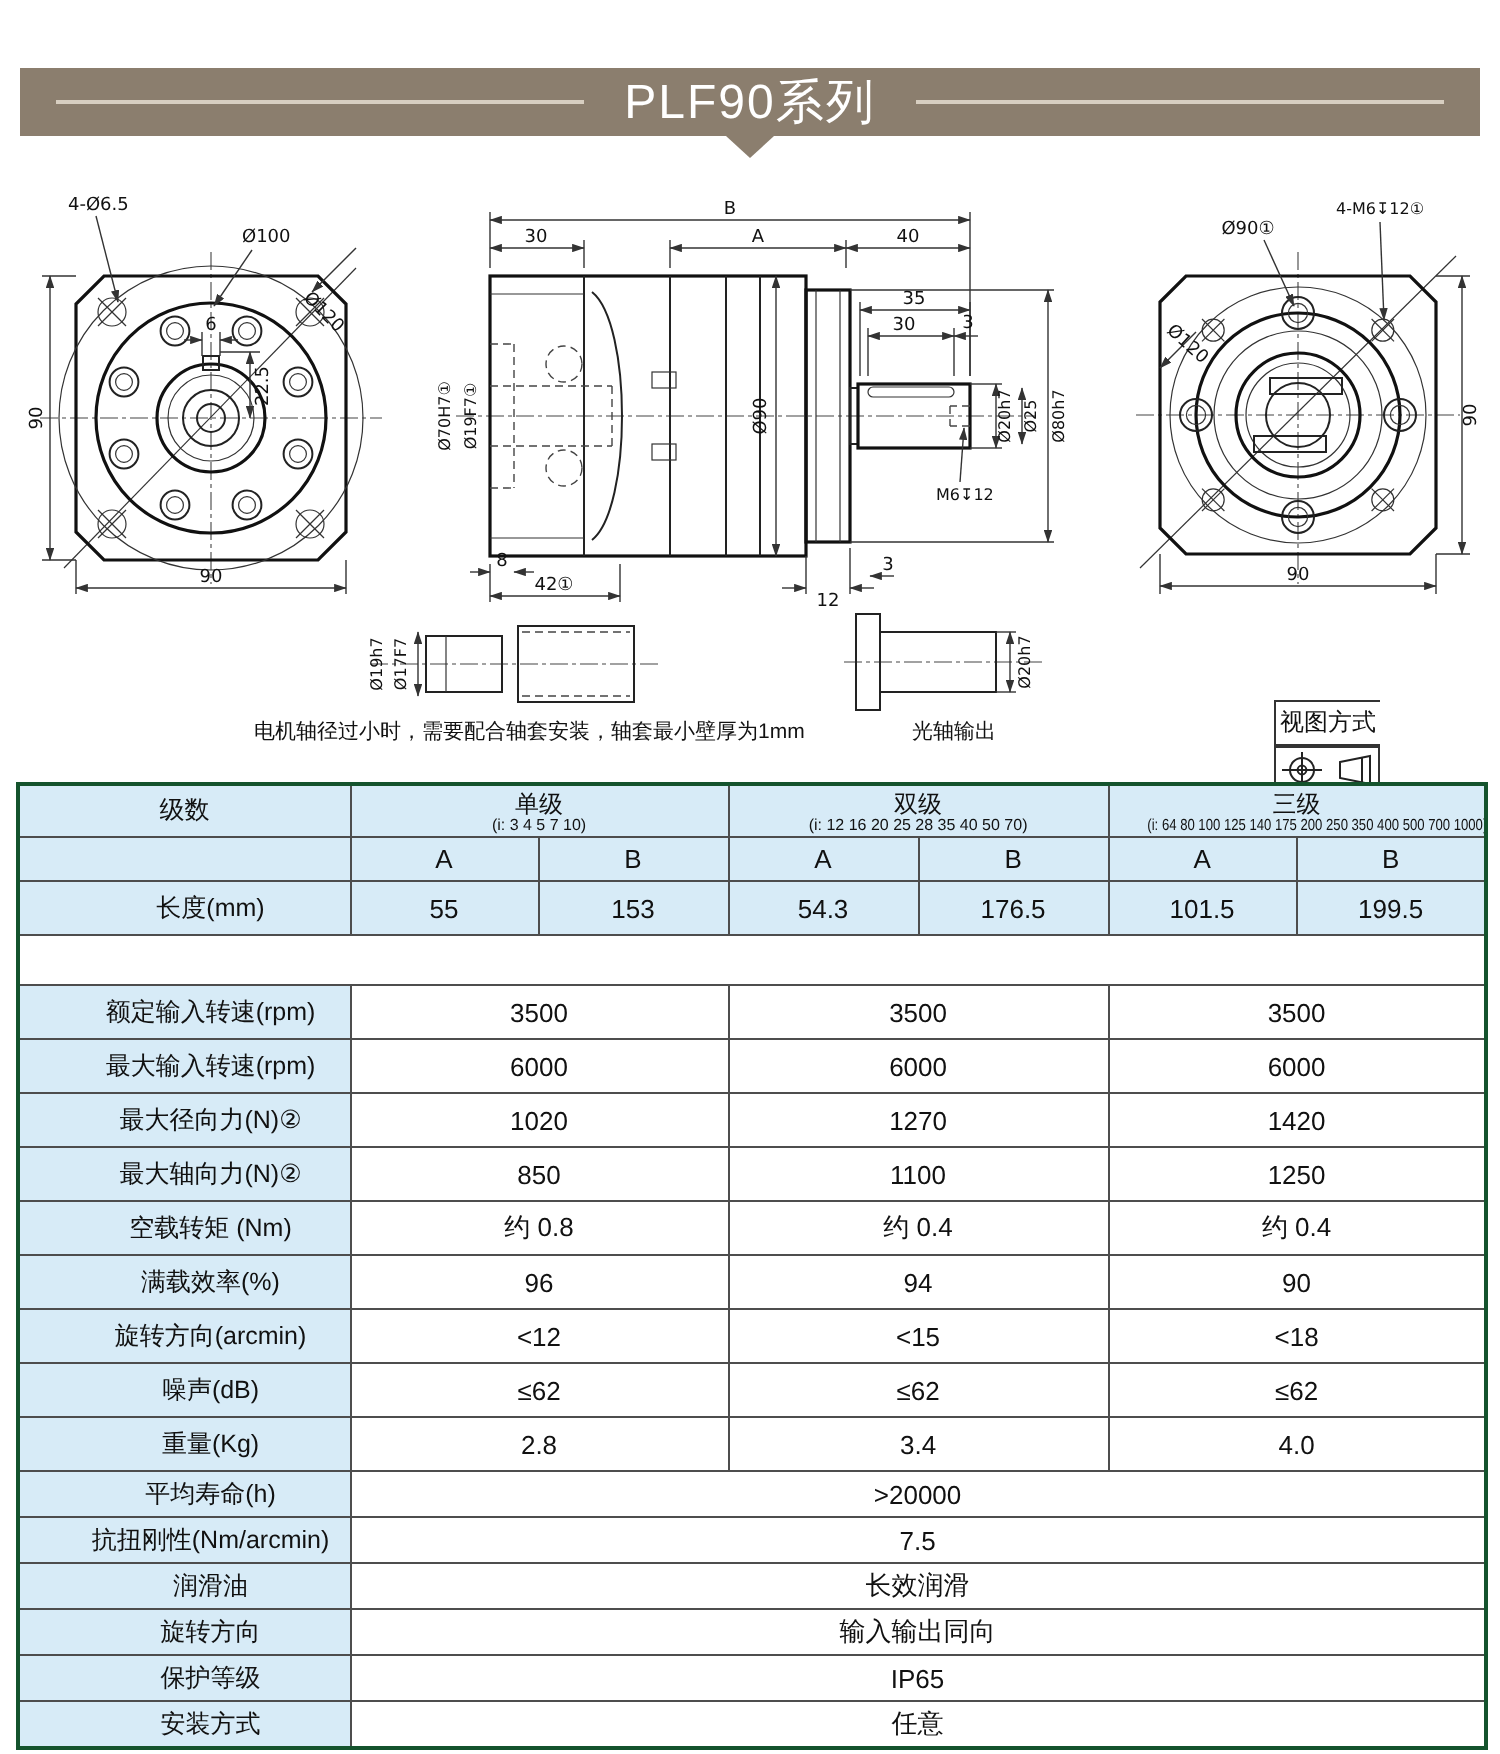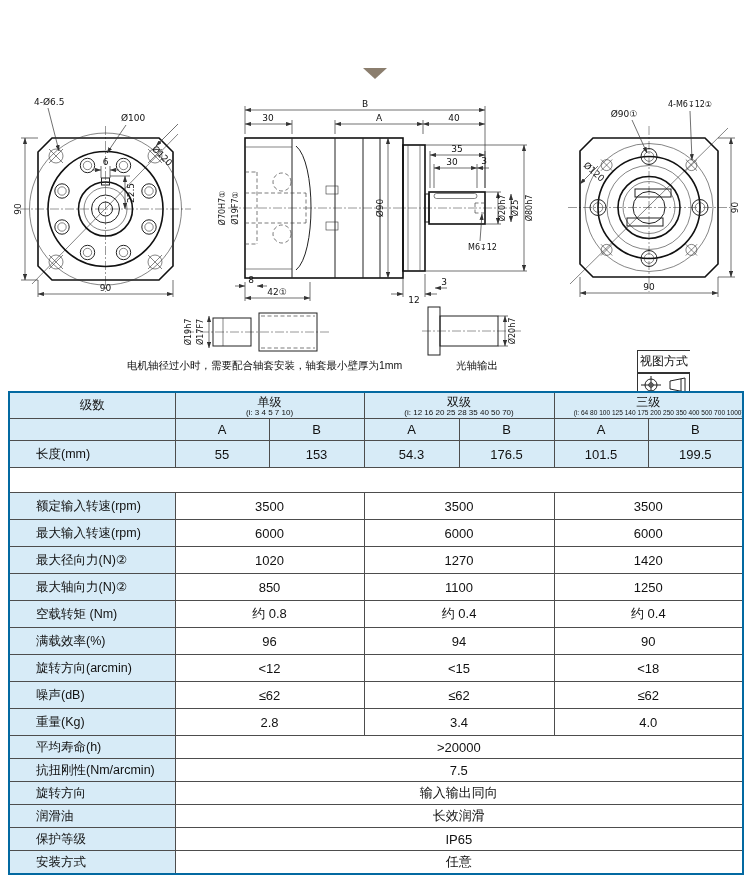--- a/index.html
+++ b/index.html
@@ -31,42 +31,48 @@
   #viewmode .cell{border:1px solid #333;height:23px;box-sizing:border-box;
                   display:flex;align-items:center;justify-content:center;background:#fff;}
   #viewmode .lab{width:53px;font-size:12px;border-right:none;}
   #viewmode .sym{width:53px;}
   
   #spec{position:absolute;left:8px;top:391px;width:734px;border-collapse:collapse;
         table-layout:fixed;}
   #spec td,#spec th{border:1px solid #4d4d4d;padding:0;text-align:center;
         font-weight:normal;font-size:13px;overflow:hidden;}
   #spec .blue{background:#d7ebf7;}
-  #spec .lbl{text-align:left;padding-left:26px;font-size:12.5px;}
+  #spec .lbl{text-align:center;padding-left:26px;font-size:12.5px;}
   #spec .grp .nm{font-size:12px;line-height:12px;padding-top:1px;}
   #spec .grp .rt{font-size:8px;line-height:9px;white-space:nowrap;}
   #spec .grp .rt .sqz{display:inline-block;transform:scaleX(.82);transform-origin:center;}
   #spec tr.r1 td{height:25px;} #spec tr.r2 td{height:21px;}
   #spec tr.r3 td{height:26px;} #spec tr.sp td{height:24px;background:#fff;}
   #spec tr.spec td{height:26px;margin-top:32px;} #spec tr.full td{height:22px;}
-  #spec{border:2px solid #0369a1;}
+  #spec{border:2px solid #14532d;}
 </style>
 </head>
 <body>
 
 <div id="page">
 
   <svg width="0" height="0" style="position:absolute">
     <defs>
       <marker id="arr" orient="auto-start-reverse" markerWidth="9" markerHeight="6" refX="8.5" refY="3">
         <path d="M0,0 L9,3 L0,6 Z" fill="#333"></path>
       </marker>
     </defs>
   </svg>
 
+  <div id="hdrbar">
+    <div class="bar" style="background:#8b7e6e"></div>
+    <div class="dline dl"></div>
+    <div class="dline dr"></div>
+    <div class="title">PLF90系列</div>
+  </div>
   <div id="hdrtri"></div>
 
   <svg class="dwg" style="left:8px;top:94px" width="224" height="212">
     <g>
       <line class="cl" x1="12" y1="115" x2="183" y2="115"></line>
       <line class="cl" x1="97.5" y1="32" x2="97.5" y2="198"></line>
       <line class="thin" x1="24" y1="190" x2="170" y2="40"></line>
       <path class="thk" d="M44 44 L151 44 L165 58 L165 172 L151 186 L44 186 L30 172 L30 58 Z"></path>
       <circle class="thin" cx="97.5" cy="115" r="76"></circle>
       <circle class="thk" cx="97.5" cy="115" r="57.5"></circle>
@@ -433,26 +439,26 @@
 
       <tr class="full">
         <td class="blue lbl">平均寿命(h)</td>
         <td colspan="6">&gt;20000</td>
       </tr>
       <tr class="full">
         <td class="blue lbl">抗扭刚性(Nm/arcmin)</td>
         <td colspan="6">7.5</td>
       </tr>
       <tr class="full">
+        <td class="blue lbl">润滑油</td>
+        <td colspan="6">长效润滑</td>
+      </tr>
+      <tr class="full">
         <td class="blue lbl">旋转方向</td>
         <td colspan="6">输入输出同向</td>
-      </tr>
-      <tr class="full">
-        <td class="blue lbl">润滑油</td>
-        <td colspan="6">长效润滑</td>
       </tr>
       <tr class="full">
         <td class="blue lbl">保护等级</td>
         <td colspan="6">IP65</td>
       </tr>
       <tr class="full">
         <td class="blue lbl">安装方式</td>
         <td colspan="6">任意</td>
       </tr>
     </tbody>

